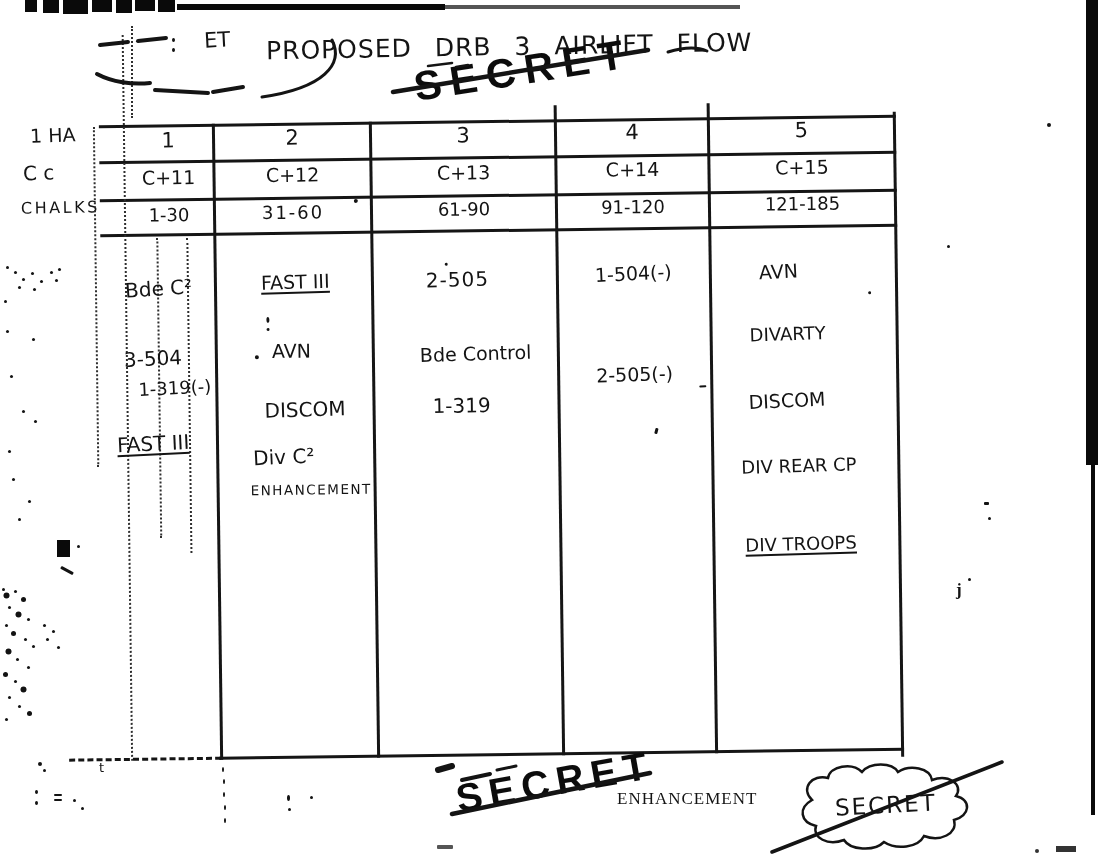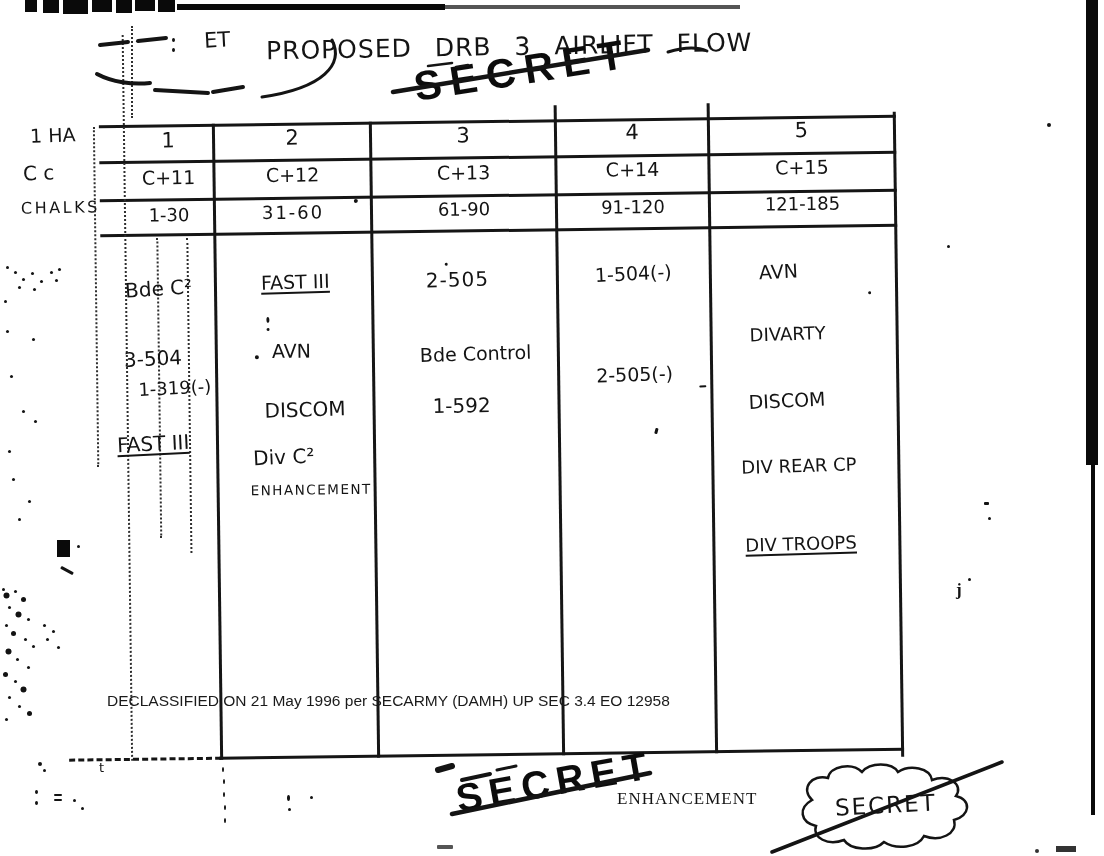--- a/index.html
+++ b/index.html
@@ -96,42 +96,41 @@
     <div class="item hw u" style="left:14px;top:315px;font-size:20px;transform:rotate(-2deg)">FAST III</div>
 
     <div class="item hw u" style="left:160px;top:156px;font-size:19px;transform:rotate(-1deg)">FAST III</div>
     <div class="item hw" style="left:170px;top:225px;font-size:19px">AVN</div>
     <div class="item hw" style="left:162px;top:283px;font-size:20px;transform:rotate(-1deg)">DISCOM</div>
     <div class="item hw" style="left:150px;top:330px;font-size:20px;transform:rotate(-2deg)">Div C²</div>
     <div class="item hw" style="left:147px;top:367px;font-size:13.5px;letter-spacing:1.5px">ENHANCEMENT</div>
 
     <div class="item hw" style="left:325px;top:155px;font-size:20px;letter-spacing:1px;transform:rotate(-1deg)">2-505</div>
     <div class="item hw" style="left:318px;top:230px;font-size:19px;transform:rotate(-1deg)">Bde Control</div>
-    <div class="item hw" style="left:330px;top:281px;font-size:20px">1-592</div>
+    <div class="item hw" style="left:330px;top:281px;font-size:20px">1-319</div>
 
     <div class="item hw" style="left:494px;top:152px;font-size:19px;transform:rotate(-2deg)">1-504(-)</div>
     <div class="item hw" style="left:494px;top:253px;font-size:19px;transform:rotate(-1deg)">2-505(-)</div>
 
     <div class="item hw" style="left:658px;top:152px;font-size:19px;transform:rotate(-2deg)">AVN</div>
     <div class="item hw" style="left:648px;top:215px;font-size:18px;transform:rotate(-1deg)">DIVARTY</div>
     <div class="item hw" style="left:646px;top:281px;font-size:19px;transform:rotate(-2deg)">DISCOM</div>
     <div class="item hw" style="left:638px;top:347px;font-size:18px;transform:rotate(-1deg)">DIV REAR CP</div>
     <div class="item hw u" style="left:641px;top:425px;font-size:18px;transform:rotate(-1deg)">DIV TROOPS</div>
 
     <div class="speck" style="left:254px;top:85px;width:4px;height:4px"></div>
     <div class="speck" style="left:165px;top:202px;width:3px;height:6px"></div>
     <div class="speck" style="left:165px;top:213px;width:3px;height:3px"></div>
     <div class="speck" style="left:153px;top:240px;width:4px;height:4px"></div>
     <div class="speck" style="left:344px;top:150px;width:3px;height:3px"></div>
     <div class="speck" style="left:552px;top:318px;width:3px;height:6px;transform:rotate(15deg);border-radius:1px"></div>
     <div class="speck" style="left:597px;top:276px;width:7px;height:2px;border-radius:1px"></div>
     <div class="speck" style="left:767px;top:184px;width:3px;height:3px"></div>
   </div>
 
-  <div class="abs print" style="left:107px;top:692px;font-size:15.5px">DECLASSIFIED ON 21 May 1996 per SECARMY (DAMH) UP SEC 3.4 EO 12958</div>
 
   <div class="abs stamp" style="left:455px;top:760px;font-size:39px;letter-spacing:7px;transform:rotate(-10deg)">SECRET</div>
   <div class="abs serif" style="left:617px;top:789px;font-size:17px;letter-spacing:1px">ENHANCEMENT</div>
   <div class="abs hw" style="left:835px;top:792px;font-size:23px;letter-spacing:2px;transform:rotate(-3deg)">SECRET</div>
 
   <svg class="overlay" width="1104" height="856" viewBox="0 0 1104 856">
     <g stroke="#141414" fill="none" stroke-linecap="round">
 
       <path d="M100,45 L128,42" stroke-width="4"></path>
       <path d="M138,41 L166,38" stroke-width="4"></path>

